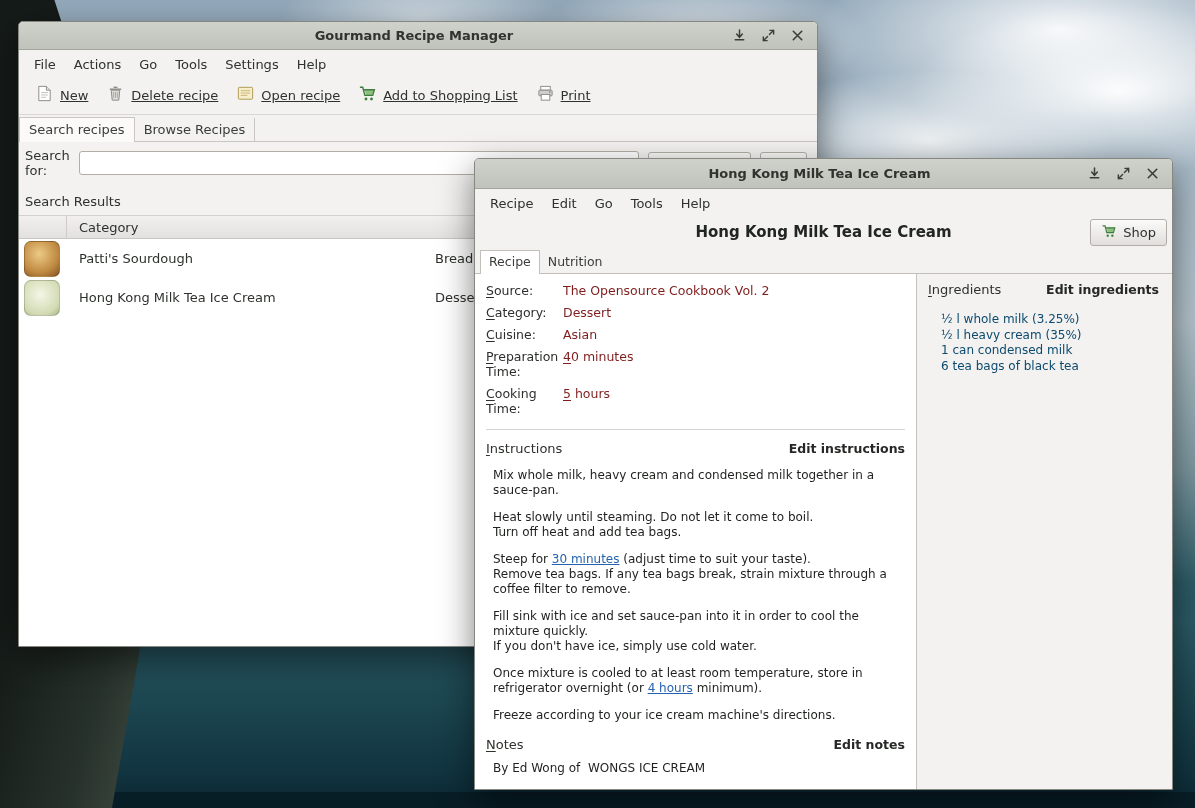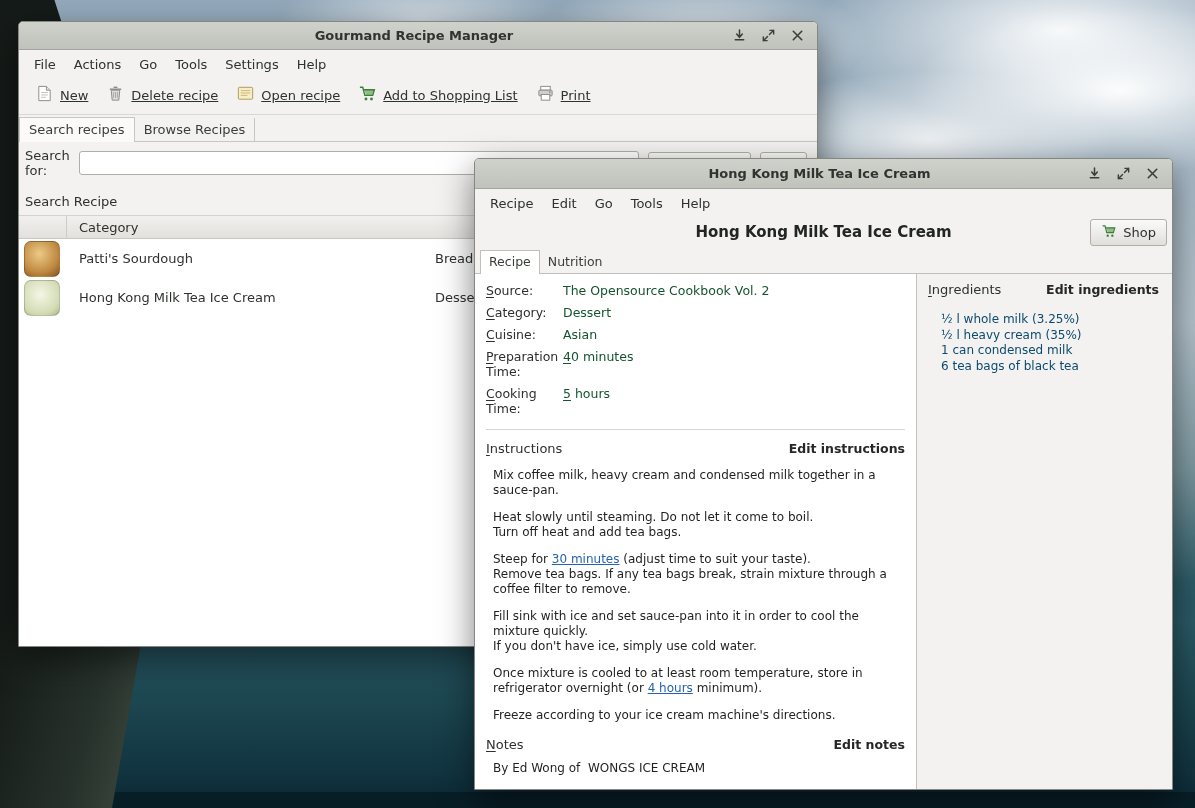--- a/index.html
+++ b/index.html
@@ -76,21 +76,21 @@
   .shop-btn svg { width:16px; height:16px; }
   .fw-tabs { display:flex; align-items:flex-end; padding:3px 0 0 5px; border-bottom:1px solid #c2bfba; background:#f3f2f1; }
   .fw-tab { padding:3px 8px 4px 8px; color:#3a3e39; font-size:12.5px; }
   .fw-tab.active { background:#ffffff; border:1px solid #c2bfba; border-bottom:none; margin-bottom:-1px; padding-bottom:5px; }
   .fw-content { flex:1; display:flex; overflow:hidden; }
   .main-pane { width:442px; flex:0 0 442px; background:#fff; border-right:1px solid #c5c2bd; padding:9px 11px 0 11px; overflow:hidden; }
   .ing-pane { flex:1; background:#f3f2f1; padding:8px 13px 0 11px; }
 
   .details-grid { display:grid; grid-template-columns:68px 1fr; column-gap:9px; row-gap:7px; font-size:12.5px; line-height:15px; }
   .d-label { color:#2c2f2b; }
-  .d-value { color:#14532d; }
+  .d-value { color:#7f1d1d; }
   .rule { border:none; border-top:1px solid #d7d5d1; margin:13px 0 11px 0; }
   .section-head { display:flex; justify-content:space-between; align-items:baseline; margin:4px 0 2px 0; }
   .edit-link { font-weight:bold; font-size:12.5px; color:#252824; cursor:pointer; }
   .ins-wrap { padding-left:7px; font-size:12px; line-height:15px; color:#1e211e; }
   .ins-p { margin:12px 0 3px 0; }
   .inline-link { color:#2563b0; text-decoration:underline; cursor:pointer; }
   .notes-text { padding-left:7px; font-size:12px; margin-top:9px; white-space:pre-wrap; color:#1e211e; }
   .ing-head { display:flex; justify-content:space-between; align-items:baseline; }
   .ing-list { margin-top:15px; padding-left:13px; font-size:12px; line-height:15.5px; color:#0c4a6e; }
   u { text-decoration:underline; text-underline-offset:2px; }
@@ -186,21 +186,21 @@
     <span class="tab1">Browse Recipes</span>
   </div>
 
   <div class="search-row">
     <span>Search for:</span>
     <input class="search-input" type="text" value="" style="">
     <button class="btn">Show Options</button>
     <button class="btn">Find</button>
   </div>
 
-  <div class="results-heading">Search Recipe</div>
+  <div class="results-heading">Search Results</div>
 
   <div class="results-table">
     <div class="rt-header">
       <div class="rt-hcell col-thumb"></div>
       <div class="rt-hcell col-cat">Category</div>
     </div>
     <div class="rt-row">
       <div class="col-thumb">
           <div class="thumb bread"></div>
         </div>
@@ -281,21 +281,21 @@
       </div>
 
       <hr class="rule">
 
       <div class="section-head">
         <span><u>I</u>nstructions</span>
         <span class="edit-link">Edit instructions</span>
       </div>
 
       <div class="ins-wrap">
-          <p class="ins-p">Mix coffee milk, heavy cream and condensed milk together in a sauce-pan.</p>
+          <p class="ins-p">Mix whole milk, heavy cream and condensed milk together in a sauce-pan.</p>
           <p class="ins-p">Heat slowly until steaming. Do not let it come to boil.<br>Turn off heat and add tea bags.</p>
           <p class="ins-p">Steep for <a class="inline-link">30 minutes</a> (adjust time to suit your taste).<br>Remove tea bags. If any tea bags break, strain mixture through a coffee filter to remove.</p>
           <p class="ins-p">Fill sink with ice and set sauce-pan into it in order to cool the mixture quickly.<br>If you don't have ice, simply use cold water.</p>
           <p class="ins-p">Once mixture is cooled to at least room temperature, store in refrigerator overnight (or <a class="inline-link">4 hours</a> minimum).</p>
           <p class="ins-p">Freeze according to your ice cream machine's directions.</p>
         </div>
 
       <div class="section-head" style="margin-top:14px;">
         <span><u>N</u>otes</span>
         <span class="edit-link">Edit notes</span>

